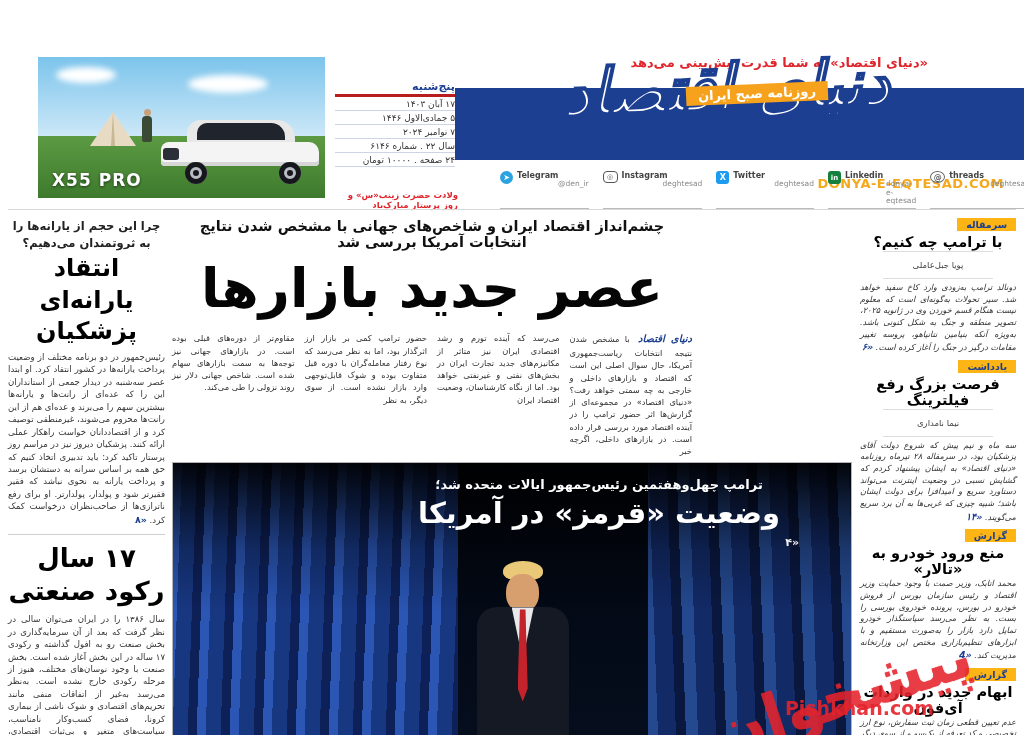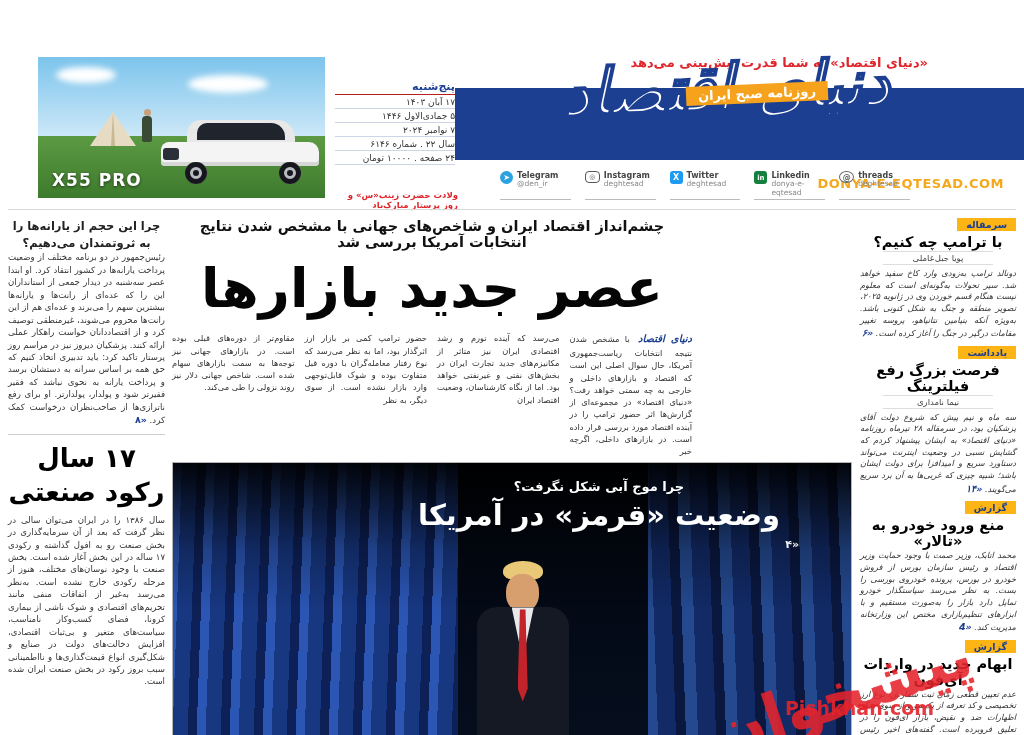--- a/index.html
+++ b/index.html
@@ -10,28 +10,28 @@
   .tagline{position:absolute;top:55px;right:96px;color:#e0262d;font-weight:bold;font-size:13px;}
   .blueband{position:absolute;top:88px;left:455px;right:0;height:72px;background:#1d3f91;}
   .logo{position:absolute;top:40px;right:18px;width:560px;text-align:center;
         font-size:64px;font-weight:bold;font-style:italic;color:#ffffff;line-height:1.5;
         -webkit-text-stroke:2px #1d3f91;transform:rotate(-2deg);white-space:nowrap;z-index:3;}
   .ribbon{position:absolute;top:84px;right:196px;background:#f6a21c;color:#ffffff;font-weight:bold;
           font-size:13px;padding:2px 12px;transform:rotate(-2.5deg);z-index:4;white-space:nowrap;}
   .website{position:absolute;top:176px;right:20px;color:#f5a81c;font-weight:bold;font-size:13px;
            direction:ltr;letter-spacing:.5px;z-index:4;}
   .dates{position:absolute;top:80px;left:335px;width:120px;font-size:9px;color:#333;text-align:right;z-index:4;}
-  .dates .weekday{color:#1d3f91;font-weight:bold;font-size:11px;border-bottom:1px solid #b91c1c;padding-bottom:1px;}
+  .dates .weekday{color:#1d3f91;font-weight:bold;font-size:11px;border-bottom:3px solid #b91c1c;padding-bottom:1px;}
   .dates .drow{border-bottom:1px solid #ccd4e6;padding:2px 0 1px;}
   .occasion{position:absolute;top:190px;left:333px;width:125px;color:#e0262d;font-weight:bold;font-size:8.5px;text-align:right;}
   .social{position:absolute;top:171px;left:500px;width:410px;display:flex;direction:ltr;gap:14px;z-index:4;}
   .soc{display:flex;gap:4px;align-items:flex-start;border-bottom:1px solid #bbb;padding-bottom:2px;flex:1;}
   .soc .txt{display:flex;flex-direction:column;line-height:1.15;}
   .soc .nm{font-size:8px;font-weight:bold;color:#444;}
-  .soc .hd{font-size:7.5px;color:#888;direction:ltr;}
+  .soc .hd{font-size:7.5px;color:#888;direction:ltr;margin-left:41px;}
   .sicon{width:13px;height:13px;border-radius:3px;display:flex;align-items:center;justify-content:center;
          font-size:8px;color:#fff;font-weight:bold;flex:0 0 13px;}
   .i-tg{background:#2aa3e0;border-radius:50%;}
   .i-ig{background:#fff;border:1.5px solid #555;color:#555;border-radius:4px;width:10px;height:10px;font-size:7px;}
   .i-tw{background:#1d9bf0;}
   .i-li{background:#15803d;font-size:7px;}
   .i-th{background:#fff;border:1.5px solid #666;color:#666;border-radius:50%;width:10px;height:10px;font-size:8px;}
   .hdr-rule{position:absolute;top:209px;left:8px;right:8px;border-top:1px solid #d8d8d8;}
 
   
@@ -69,21 +69,21 @@
   .ref{color:#1d3f91;font-weight:bold;font-size:9.5px;white-space:nowrap;}
   .colrule{border-top:1px solid #cfcfcf;margin:7px 0;}
 
   
   .sec{margin-bottom:6px;}
   .sechead{display:flex;align-items:flex-start;gap:16px;margin-bottom:3px;}
   .seclabel{background:#fdb515;color:#1d3f91;font-weight:bold;font-size:9.5px;padding:1px 9px;white-space:nowrap;}
   .secbar{flex:1;background:#1d3f91;}
   .sectitle{font-size:14.5px;font-weight:bold;text-align:center;color:#000;margin:1px 0;}
   .author{font-size:8.5px;text-align:center;color:#444;border-top:1px solid #ddd;border-bottom:1px solid #ddd;
-          width:70%;margin:1px auto 3px;padding:1px 0;}
+          width:70%;margin:1px auto 3px;padding:8px 0;}
   .secbody{font-size:8.2px;line-height:1.42;text-align:justify;color:#333;margin:0;font-style:italic;}
 
   
   .lead{width:520px;margin-right:160px;}
   .lead .kicker{font-size:14.5px;font-weight:bold;text-align:center;color:#111;}
   .headline{font-size:54px;font-weight:bold;text-align:center;color:#050505;line-height:1.45;
             white-space:nowrap;margin:0;}
   .leadcols{display:flex;gap:10px;margin-top:4px;}
   .leadcols .lc{flex:1;font-size:8.3px;line-height:1.48;text-align:justify;color:#333;}
   .sig{color:#1d3f91;font-weight:bold;font-style:italic;font-size:10px;margin-left:3px;}
@@ -194,20 +194,21 @@
     <div class="adlabel">X55 PRO</div>
   </div>
   <div class="hdr-rule"></div>
 
   <div class="leftcol">
     <div>
       <div class="kick2">
         <span>چرا این حجم از یارانه‌ها را</span><br>
         <span>به ثروتمندان می‌دهیم؟</span>
       </div>
+      <div class="bigtitle">انتقاد یارانه‌ای پزشکیان</div>
       <p class="smallbody">
         <span>رئیس‌جمهور در دو برنامه مختلف از وضعیت پرداخت یارانه‌ها در کشور انتقاد کرد. او ابتدا عصر سه‌شنبه در دیدار جمعی از استانداران این را که عده‌ای از رانت‌ها و یارانه‌ها بیشترین سهم را می‌برند و عده‌ای هم از این رانت‌ها محروم می‌شوند، غیرمنطقی توصیف کرد و از اقتصاددانان خواست راهکار عملی ارائه کنند. پزشکیان دیروز نیز در مراسم روز پرستار تاکید کرد: باید تدبیری اتخاذ کنیم که حق همه بر اساس سرانه به دستشان برسد و پرداخت یارانه به نحوی نباشد که فقیر فقیرتر شود و پولدار، پولدارتر. او برای رفع ناترازی‌ها از صاحب‌نظران درخواست کمک کرد.</span>
         <span class="ref">«۸</span>
       </p>
     </div>
     <div class="colrule"></div>
     <div>
       <div class="bigtitle2">
         <span>۱۷ سال</span><br>
         <span>رکود صنعتی</span>
@@ -243,21 +244,21 @@
 
       <div class="trump">
         <div class="hair"></div>
         <div class="face"></div>
         <div class="suit">
           <div class="shirt"></div>
           <div class="tie"></div>
         </div>
       </div>
       <div class="ph-overlay">
-        <div class="ph-k2">چرا موج آبی شکل نگرفت؟</div>
+        <div class="ph-k1">ترامپ چهل‌وهفتمین رئیس‌جمهور ایالات متحده شد؛</div>
         <div class="ph-title">وضعیت «قرمز» در آمریکا</div>
         <div class="ph-ref">«۴</div>
       </div>
 
     </div>
   </div>
 
   <div class="rightcol">
 
     <div class="sec">

